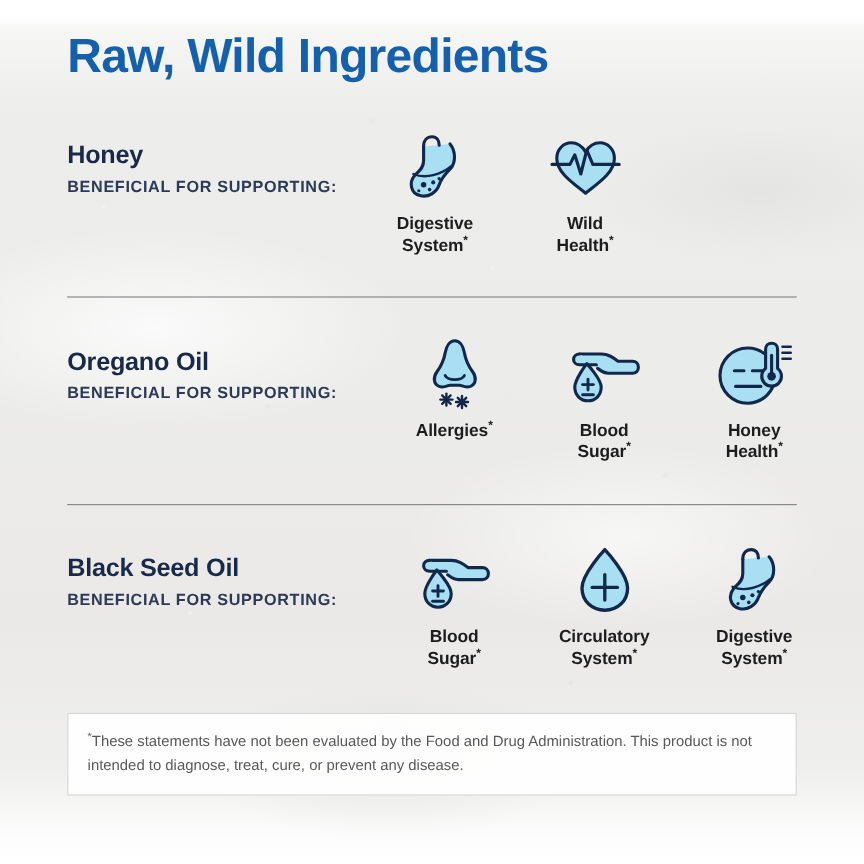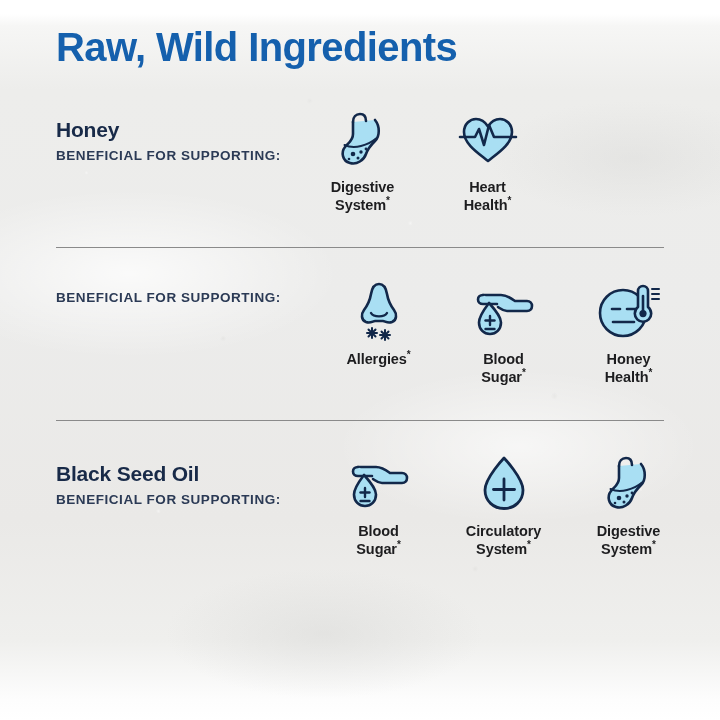--- a/index.html
+++ b/index.html
@@ -201,32 +201,33 @@
       </div>
 
       <div class="benefit">
         <div class="ico">
           <svg width="64" height="56" viewBox="0 0 64 56" fill="none">
             <path d="M32 50 C22 42 8 33 8 21 C8 13 14 8 20 8 C25.5 8 29.5 11.5 32 15.5 C34.5 11.5 38.5 8 44 8 C50 8 56 13 56 21 C56 33 42 42 32 50 Z" fill="#a9dff3" stroke="#12284a" stroke-width="2.6" stroke-linejoin="round"></path>
             <path d="M4 26 H19 L23 18 L28 34 L33 14 L38 26 H60" stroke="#12284a" stroke-width="2.6" fill="none" stroke-linecap="round" stroke-linejoin="round"></path>
           </svg>
         </div>
         <div class="blabel">
-          <span>Heart</span><br>
+          <span>Wild</span><br>
           <span>Health</span><span class="star">*</span>
         </div>
       </div>
 
     </div>
   </div>
 
   <div class="divider div1"></div>
 
   <div class="section sec-oregano">
     <div class="sec-head">
+      <div class="sec-title">Oregano Oil</div>
       <div class="sec-sub">BENEFICIAL FOR SUPPORTING:</div>
     </div>
     <div class="benefits three">
 
       <div class="benefit">
         <div class="ico">
           <svg width="56" height="62" viewBox="0 0 56 62" fill="none">
             <path d="M28 4 C24 4 21 8 20 14 C19 20 16 26 13 30 C10 34 10 40 15 42 C19.5 43.6 22 41 24 41 C26 41 30 41 32 41 C34 41 36.5 43.6 41 42 C46 40 46 34 43 30 C40 26 37 20 36 14 C35 8 32 4 28 4 Z" fill="#a9dff3" stroke="#12284a" stroke-width="2.6" stroke-linejoin="round"></path>
             <path d="M20 33 C22.5 37.5 33.5 37.5 36 33" stroke="#12284a" stroke-width="2.4" fill="none" stroke-linecap="round"></path>
             <g stroke="#12284a" stroke-width="2" stroke-linecap="round">
@@ -348,14 +349,17 @@
         </div>
         <div class="blabel">
           <span>Digestive</span><br>
           <span>System</span><span class="star">*</span>
         </div>
       </div>
 
     </div>
   </div>
 
+  <div class="disclaimer">
+    <p><span class="lead-star">*</span><span>These statements have not been evaluated by the Food and Drug Administration. This product is not intended to diagnose, treat, cure, or prevent any disease.</span></p>
+  </div>
 
 </div>
 
 </body></html>

